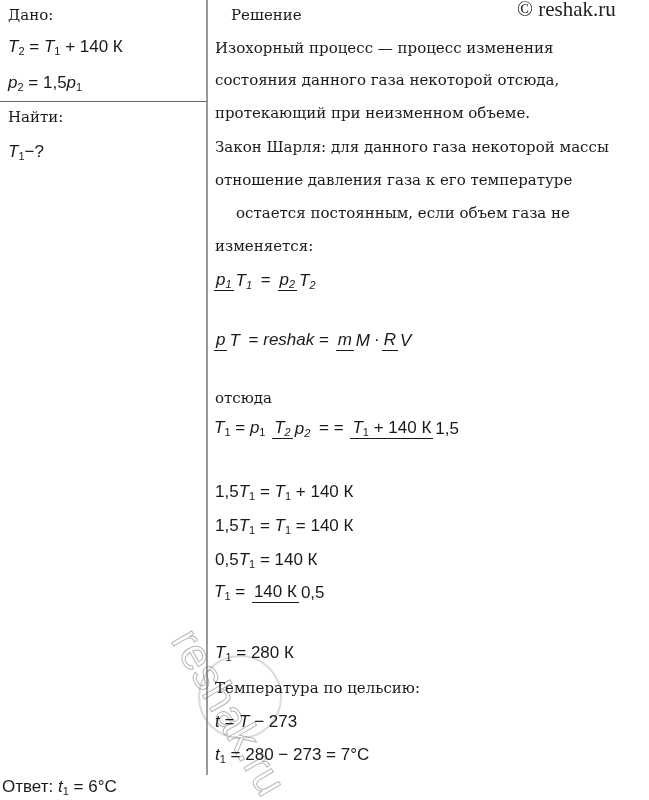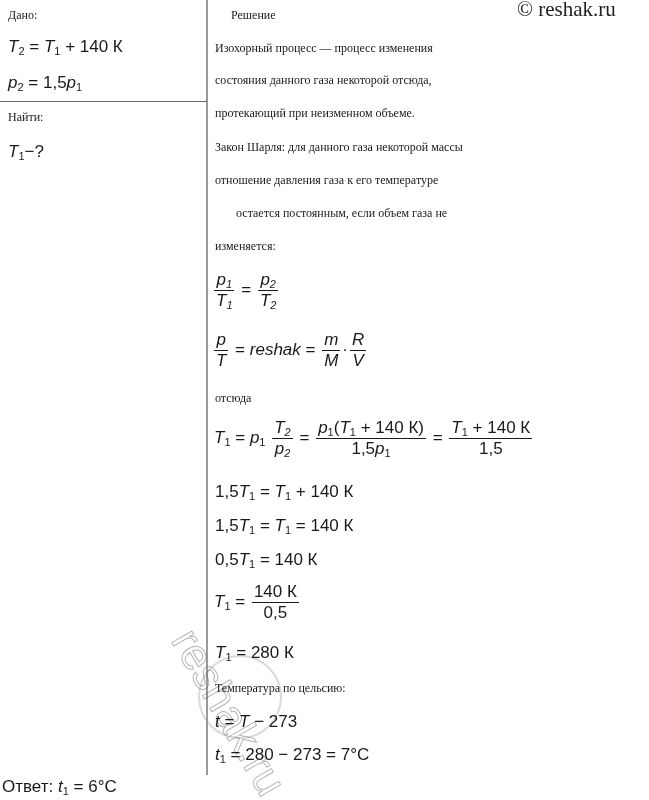--- a/index.html
+++ b/index.html
@@ -2,27 +2,27 @@
 <html><head>
   <meta charset="utf-8">
   <style>
     html, body { margin: 0; padding: 0; background: #ffffff; }
     body {
       width: 649px; height: 800px; position: relative; overflow: hidden;
       font-family: "DejaVu Serif", "Liberation Serif", serif;
       color: #1a1a1a;
     }
     .abs { position: absolute; }
-    .txt { font-size: 12px; line-height: 20px; white-space: nowrap; font-family: Liberation Serif, serif; }
+    .txt { font-size: 15px; line-height: 20px; white-space: nowrap; }
     .m { font-family: Liberation Sans, sans-serif; font-size: 17px; white-space: nowrap; }
     .it { font-style: italic; }
     sub { font-size: 11px; vertical-align: -3px; line-height: 0; }
     .vline { position: absolute; left: 206px; top: 0; width: 2px; height: 775px; background: #9a9a9a; }
     .hline { position: absolute; left: 0; top: 101px; width: 207px; height: 1px; background: #6b6b6b; }
-    .frac { display: inline-flex; flex-direction: column; align-items: center; vertical-align: middle; margin: 0 2px; }
+    .frac { display: inline-flex; align-items: flex-end; vertical-align: middle; margin: 0 2px; }
     .frac > span { display: block; line-height: 20px; padding: 0 2px; }
     .frac > .num { border-bottom: 1px solid #1a1a1a; }
     .watermark { font-family: "Liberation Serif", "DejaVu Serif", serif; font-size: 21px; color: #222; }
     .wm-diag {
       position: absolute; left: 205px; top: 620px;
       font-family: "Liberation Sans", sans-serif; font-size: 44px; color: rgba(120,120,120,0.35);
       transform: rotate(60deg); transform-origin: left top;
       -webkit-text-stroke: 1px rgba(90,90,90,0.45); color: transparent;
       pointer-events: none;
     }
@@ -95,24 +95,20 @@
 
 <div class="abs txt" style="left:215px; top:388px;">отсюда</div>
 
 <div class="abs m" style="left:214px; top:418px;">
   <span class="it">T</span><sub>1</sub><span> = </span><span class="it">p</span><sub>1</sub>
   <span class="frac">
       <span class="num it"><span>T</span><sub>2</sub></span>
       <span class="den it"><span>p</span><sub>2</sub></span>
     </span>
   <span>=</span>
-  <span class="frac">
-      <span class="num"><span class="it">p</span><sub>1</sub><span>(</span><span class="it">T</span><sub>1</sub><span> + 140 К)</span></span>
-      <span class="den"><span>1,5</span><span class="it">p</span><sub>1</sub></span>
-    </span>
   <span>=</span>
   <span class="frac">
       <span class="num"><span class="it">T</span><sub>1</sub><span> + 140 К</span></span>
       <span class="den">1,5</span>
     </span>
 </div>
 
 <div class="abs m" style="left:215px; top:482px;">
   <span>1,5</span><span class="it">T</span><sub>1</sub><span> = </span><span class="it">T</span><sub>1</sub><span> + 140 К</span>
 </div>

